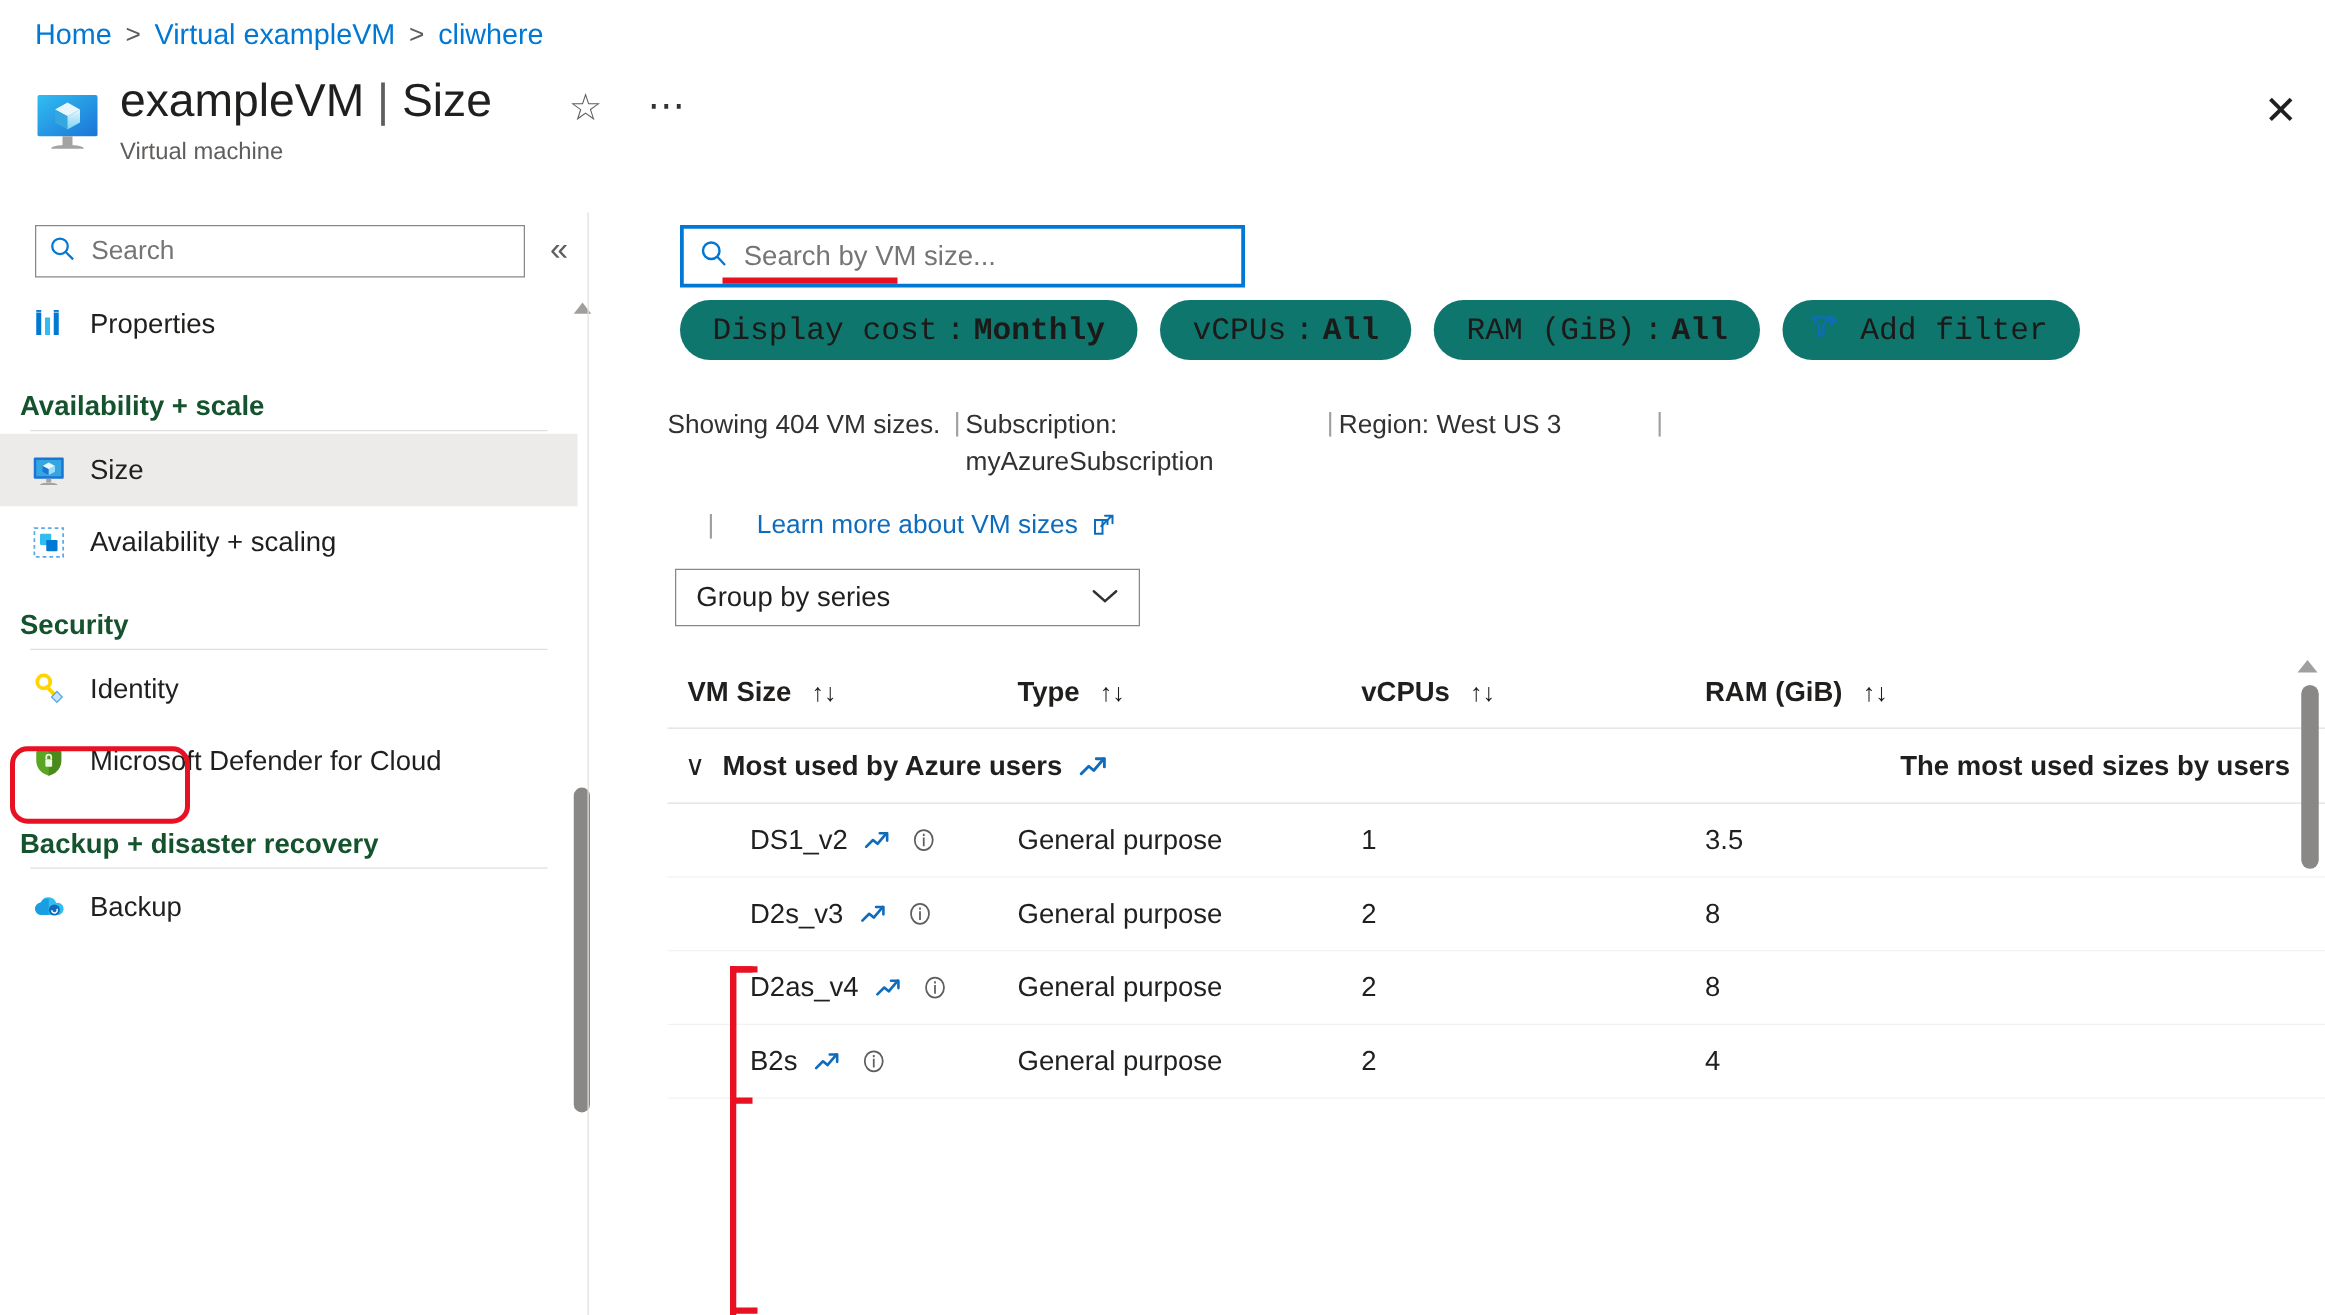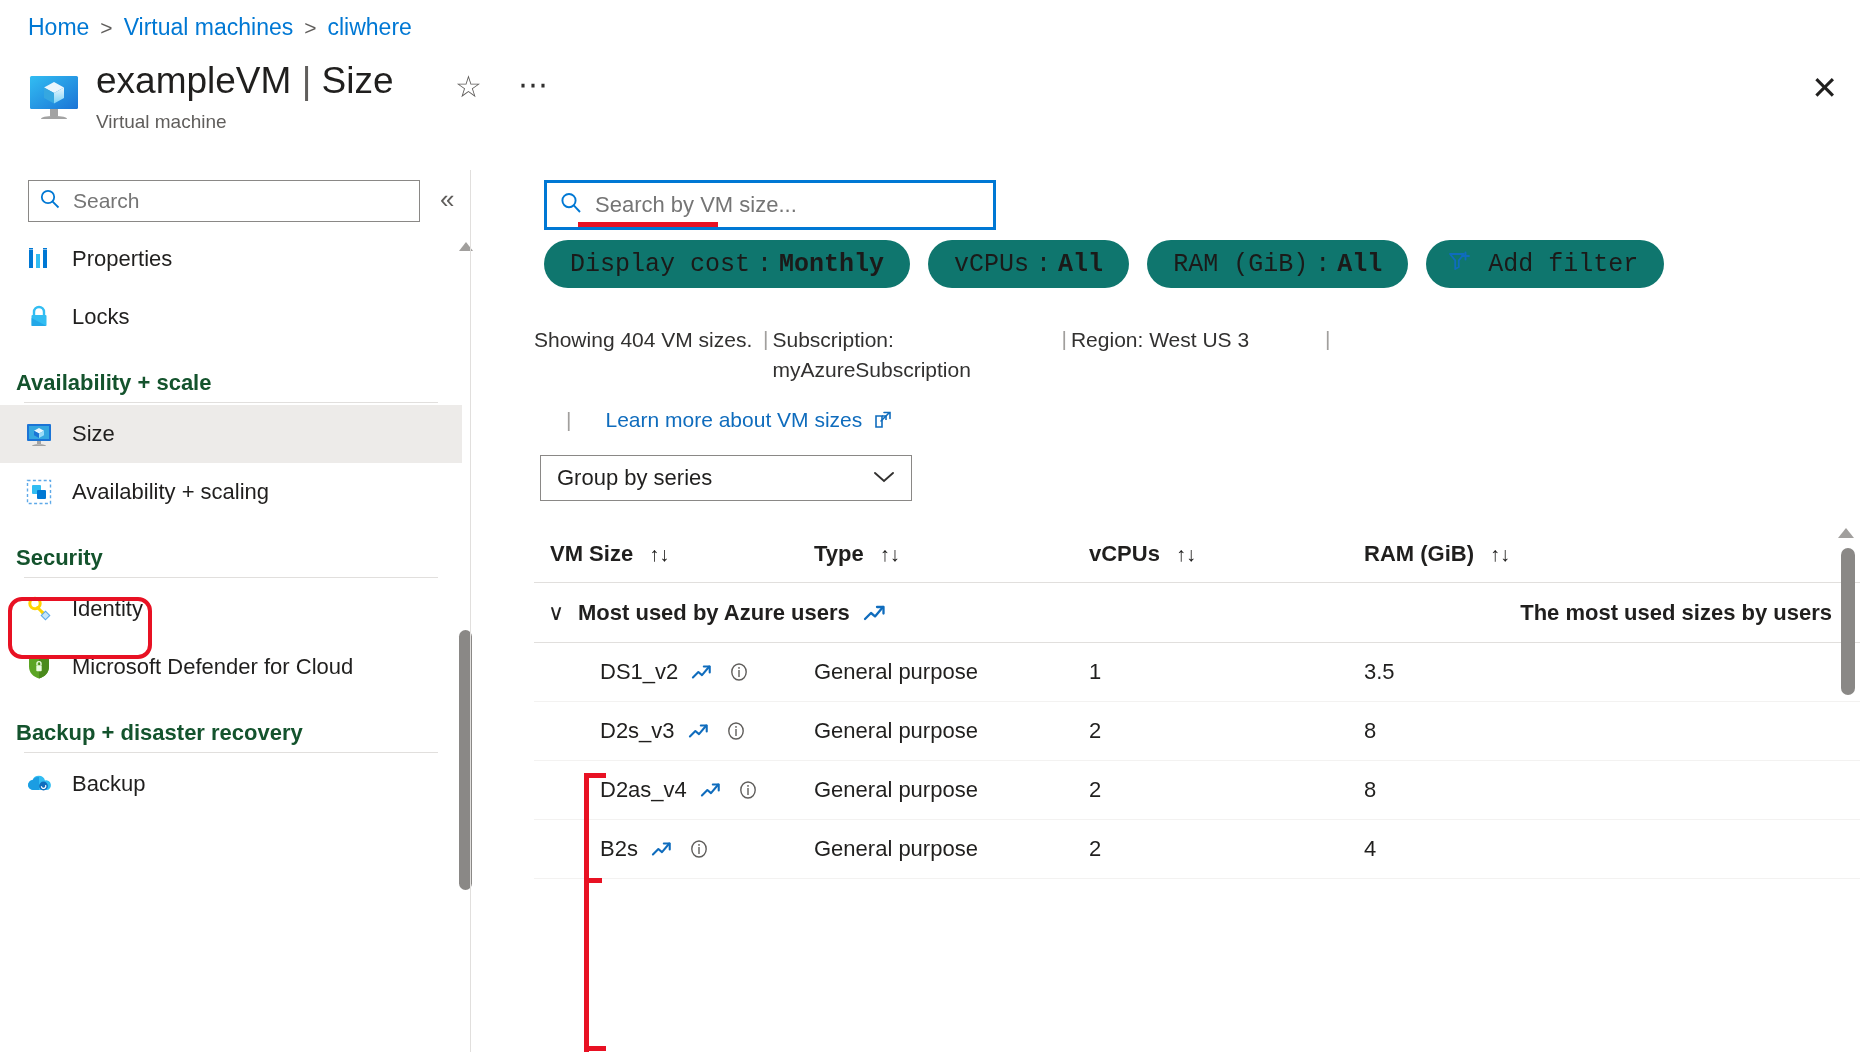--- a/index.html
+++ b/index.html
@@ -206,21 +206,21 @@
   }
 </style>
 </head>
 <body>
 
 <div id="page">
 
   <div class="breadcrumb">
     <span class="crumb">Home</span>
     <span class="sep">&gt;</span>
-    <span class="crumb">Virtual machines</span>
+    <span class="crumb">Virtual exampleVM</span>
     <span class="sep">&gt;</span>
     <span class="crumb">cliwhere</span>
   </div>
 
   <div class="title-row">
     <span class="vm-icon-lg">
       <svg width="52" height="52" viewBox="0 0 52 52">
         <defs>
           <linearGradient id="vmg" x1="0" y1="0" x2="1" y2="1">
             <stop offset="0" stop-color="#32bdf2"></stop>
@@ -277,30 +277,20 @@
             <rect x="4" y="5" width="4" height="18" fill="#0078d4"></rect>
             <rect x="11" y="9" width="4" height="14" fill="#32bdf2"></rect>
             <rect x="18" y="5" width="4" height="18" fill="#0078d4"></rect>
             <rect x="4" y="3" width="4" height="1.5" fill="#0078d4"></rect>
             <rect x="18" y="3" width="4" height="1.5" fill="#0078d4"></rect>
           </svg>
         </span>
         <span>Properties</span>
       </div>
 
-      <div class="nav-item">
-        <span class="ico">
-          <svg width="28" height="28" viewBox="0 0 28 28">
-            <path d="M9 12V9a5 5 0 0110 0v3" fill="none" stroke="#32bdf2" stroke-width="2.4"></path>
-            <rect x="6.5" y="12" width="15" height="11" rx="1" fill="#32bdf2"></rect>
-            <path d="M6.5 23h15l-15-8z" fill="#1b9de2" opacity=".65"></path>
-          </svg>
-        </span>
-        <span>Locks</span>
-      </div>
 
       <div class="nav-section">Availability + scale</div>
       <div class="nav-rule"></div>
 
       <div class="nav-item selected">
         <span class="ico">
           <svg width="28" height="28" viewBox="0 0 28 28">
             <rect x="2" y="4" width="24" height="17" rx="1" fill="#1b74d6"></rect>
             <rect x="4" y="6" width="20" height="13" fill="#35a7e0"></rect>
             <polygon points="14,8 19,10.7 14,13.4 9,10.7" fill="#eaf6fd"></polygon>

